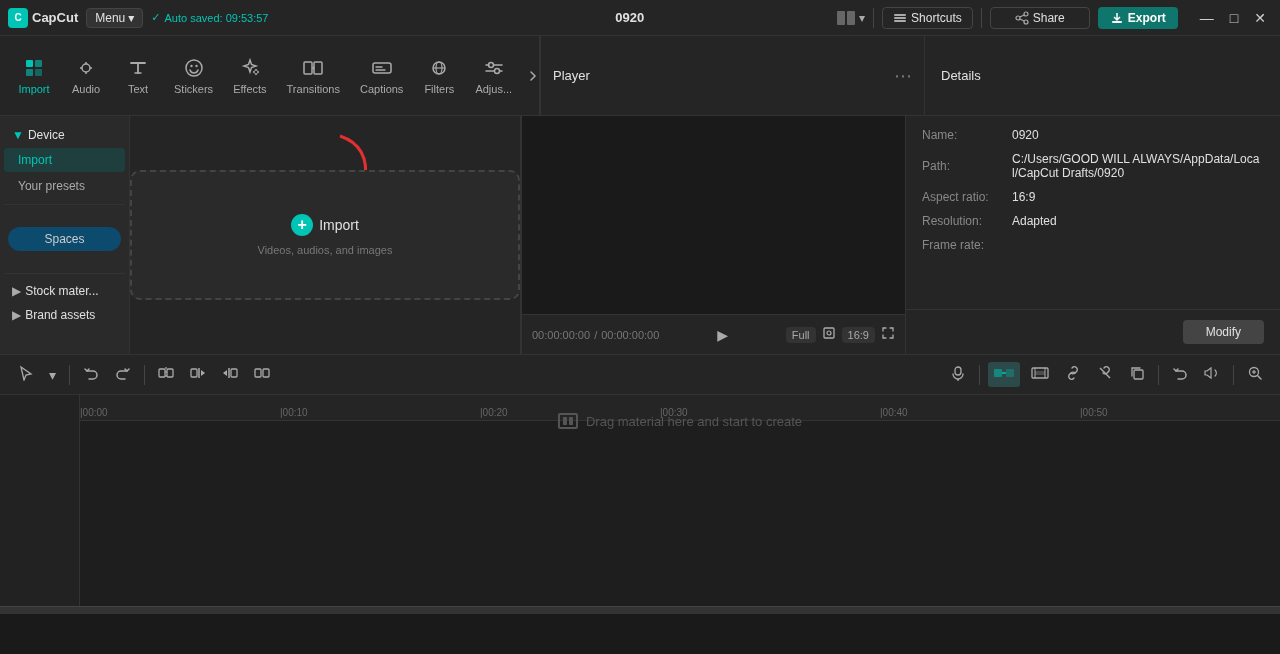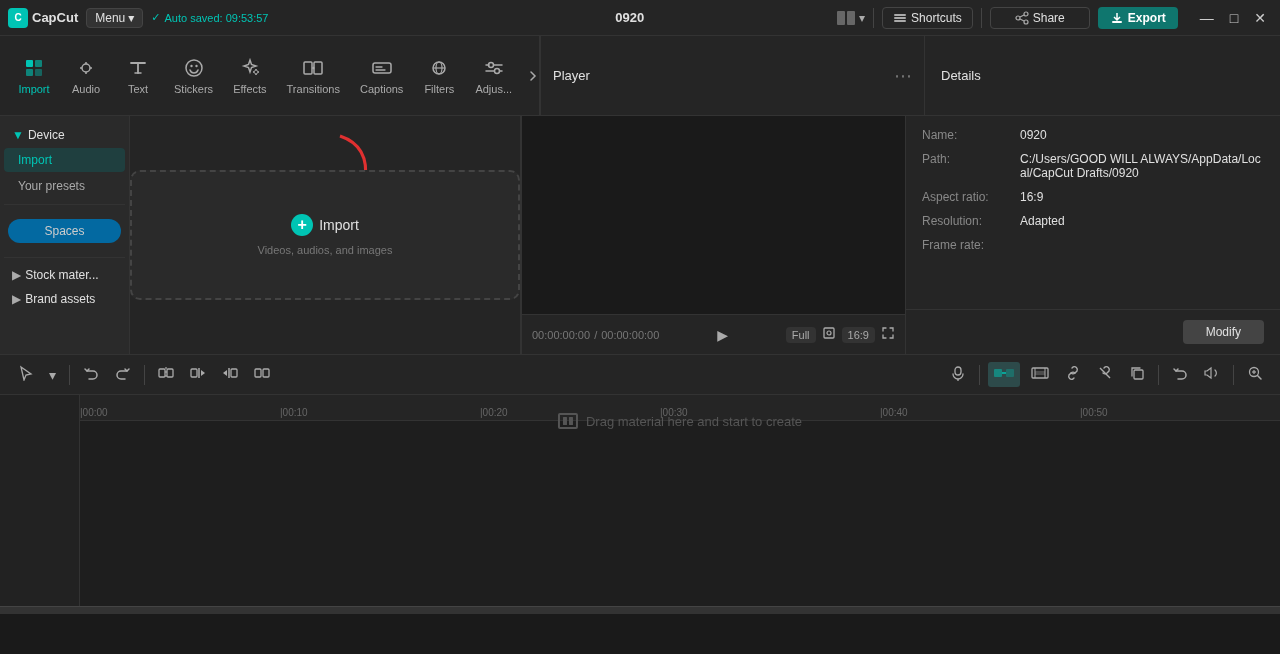--- a/index.html
+++ b/index.html
@@ -118,21 +118,21 @@
       padding: 4px 8px; font-size: 12px; color: #e0e0e0; cursor: pointer;
       border-radius: 4px;
     }
     .panel-item {
       padding: 5px 14px; font-size: 12px; color: #aaa; cursor: pointer;
       border-radius: 4px;
     }
     .panel-item.active { color: #00c4b4; background: #1f3f3f; }
     .panel-divider { height: 1px; background: #333; margin: 4px 0; }
     .spaces-btn {
-      margin: 8px 4px; padding: 5px 10px; background: #0369a1;
+      margin: 16px 4px; padding: 5px 10px; background: #0c4a6e;
       border-radius: 20px; font-size: 12px; color: #ccc; cursor: pointer;
       text-align: center;
     }
 
     
     .content-area {
       flex: 1;
       background: #252525;
       border-right: 1px solid #333;
       display: flex;
@@ -159,21 +159,21 @@
       display: flex; align-items: center; justify-content: center;
       color: white; font-size: 16px; font-weight: bold;
     }
     .import-sub { font-size: 11px; color: #777; }
     .ctrl-btn { background: none; border: none; color: #aaa; cursor: pointer; font-size: 14px; }
     .aspect-badge {
       background: #333; border-radius: 4px; padding: 2px 6px; font-size: 11px; color: #aaa;
     }
     .details-body { padding: 12px 16px; flex: 1; }
     .detail-row {
-      display: flex; gap: 8px; margin-bottom: 10px; align-items: flex-start;
+      display: flex; margin-bottom: 10px; align-items: center;
     }
     .detail-label { color: #888; font-size: 12px; min-width: 90px; }
     .detail-value { color: #e0e0e0; font-size: 12px; flex: 1; }
     .details-footer {
       padding: 10px 16px; border-top: 1px solid #333;
       display: flex; justify-content: flex-end;
     }
     .modify-btn {
       background: #444; border: none; border-radius: 4px;
       color: #e0e0e0; padding: 5px 23px; cursor: pointer; font-size: 12px;

